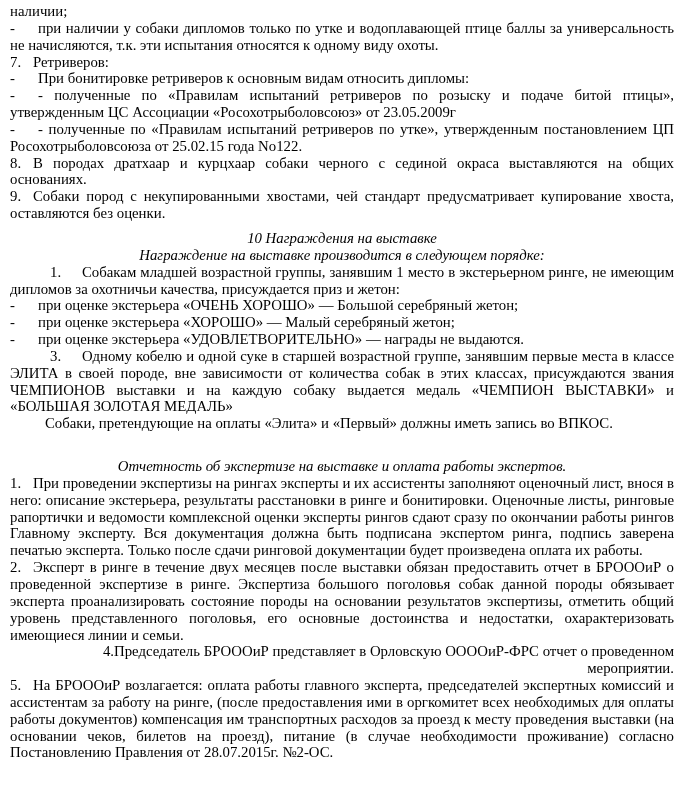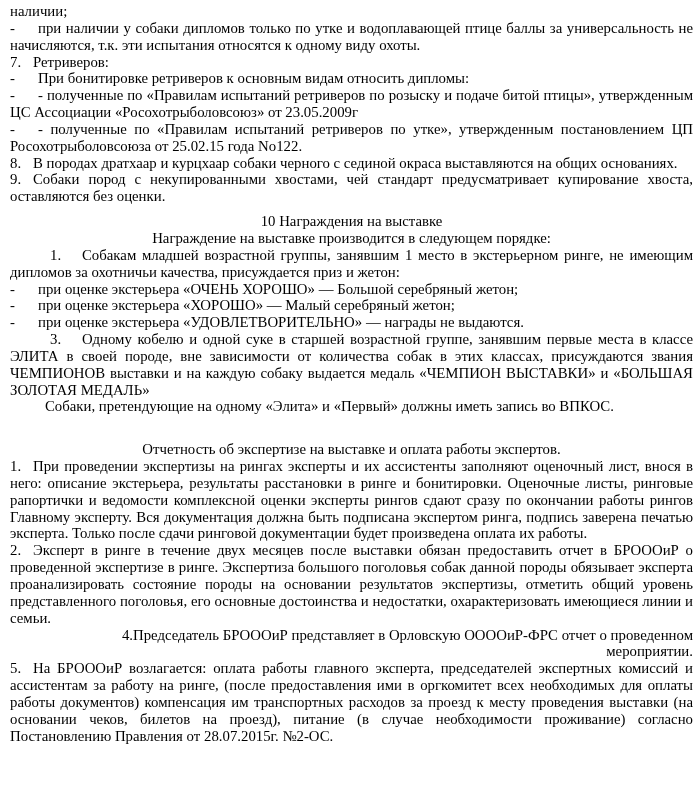--- a/index.html
+++ b/index.html
@@ -6,33 +6,34 @@
     margin: 0;
     padding: 0;
     background: #ffffff;
   }
   .page {
     width: 699px;
     height: 800px;
     box-sizing: border-box;
     background: #ffffff;
     color: #000000;
-    padding: 3px 6px 0 10px;
+    padding: 3px 25px 0 10px;
     overflow: hidden;
     font-family: "Liberation Serif", "DejaVu Serif", serif;
     font-size: 14.8px;
     line-height: 16.85px;
   }
   p.para {
     margin: 0;
     padding: 0;
     text-align: justify;
   }
   p.para.center {
     text-align: center;
+    font-style: italic;
   }
   p.para.align-left {
     text-align: right;
     white-space: pre-line;
   }
   p.para.indent {
     text-indent: 35px;
   }
   p.para.num-indent {
     text-indent: 40px;
@@ -60,21 +61,21 @@
       <p class="para dash"><span class="marker">-</span>- полученные по «Правилам испытаний ретриверов по утке», утвержденным постановлением ЦП Росохотрыболовсоюза от 25.02.15 года No122.</p>
       <p class="para num"><span class="marker">8.</span>В породах дратхаар и курцхаар собаки черного с сединой окраса выставляются на общих основаниях.</p>
       <p class="para num"><span class="marker">9.</span>Собаки пород с некупированными хвостами, чей стандарт предусматривает купирование хвоста, оставляются без оценки.</p>
       <p class="para center gap-sm">10 Награждения на выставке</p>
       <p class="para center">Награждение на выставке производится в следующем порядке:</p>
       <p class="para num-indent"><span class="marker">1.</span>Собакам младшей возрастной группы, занявшим 1 место в экстерьерном ринге, не имеющим дипломов за охотничьи качества, присуждается приз и жетон:</p>
       <p class="para dash"><span class="marker">-</span>при оценке экстерьера «ОЧЕНЬ ХОРОШО» — Большой серебряный жетон;</p>
       <p class="para dash"><span class="marker">-</span>при оценке экстерьера «ХОРОШО» — Малый серебряный жетон;</p>
       <p class="para dash"><span class="marker">-</span>при оценке экстерьера «УДОВЛЕТВОРИТЕЛЬНО» — награды не выдаются.</p>
       <p class="para num-indent"><span class="marker">3.</span>Одному кобелю и одной суке в старшей возрастной группе, занявшим первые места в классе ЭЛИТА в своей породе, вне зависимости от количества собак в этих классах, присуждаются звания ЧЕМПИОНОВ выставки и на каждую собаку выдается медаль «ЧЕМПИОН ВЫСТАВКИ» и «БОЛЬШАЯ ЗОЛОТАЯ МЕДАЛЬ»</p>
-      <p class="para indent">Собаки, претендующие на одному «Элита» и «Первый» должны иметь запись во ВПКОС.</p>
+      <p class="para indent">Собаки, претендующие на оплаты «Элита» и «Первый» должны иметь запись во ВПКОС.</p>
       <p class="para center gap-lg">Отчетность об экспертизе на выставке и оплата работы экспертов.</p>
       <p class="para num"><span class="marker">1.</span>При проведении экспертизы на рингах эксперты и их ассистенты заполняют оценочный лист, внося в него: описание экстерьера, результаты расстановки в ринге и бонитировки. Оценочные листы, ринговые рапортички и ведомости комплексной оценки эксперты рингов сдают сразу по окончании работы рингов Главному эксперту. Вся документация должна быть подписана экспертом ринга, подпись заверена печатью эксперта. Только после сдачи ринговой документации будет произведена оплата их работы.</p>
       <p class="para num"><span class="marker">2.</span>Эксперт в ринге в течение двух месяцев после выставки обязан предоставить отчет в БРОООиР о проведенной экспертизе в ринге. Экспертиза большого поголовья собак данной породы обязывает эксперта проанализировать состояние породы на основании результатов экспертизы, отметить общий уровень представленного поголовья, его основные достоинства и недостатки, охарактеризовать имеющиеся линии и семьи.</p>
       <p class="para num align-left"><span class="marker">4.</span>Председатель БРОООиР представляет в Орловскую ООООиР-ФРС отчет о проведенном
 мероприятии.</p>
       <p class="para num"><span class="marker">5.</span>На БРОООиР возлагается: оплата работы главного эксперта, председателей экспертных комиссий и ассистентам за работу на ринге, (после предоставления ими в оргкомитет всех необходимых для оплаты работы документов) компенсация им транспортных расходов за проезд к месту проведения выставки (на основании чеков, билетов на проезд), питание (в случае необходимости проживание) согласно Постановлению Правления от 28.07.2015г. №2-ОС.</p>
     </div>
 </div>
 
 </body></html>

